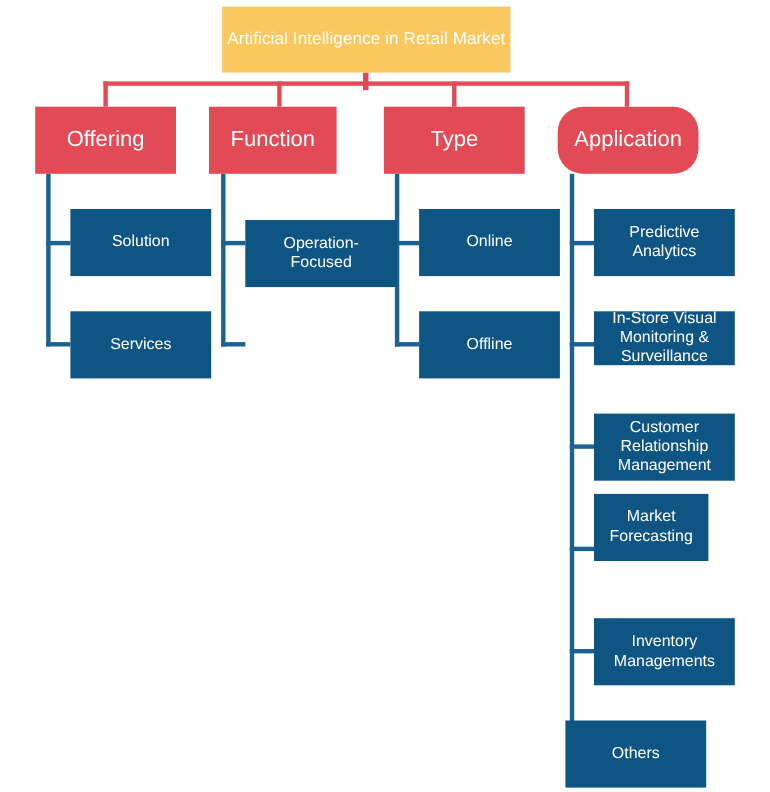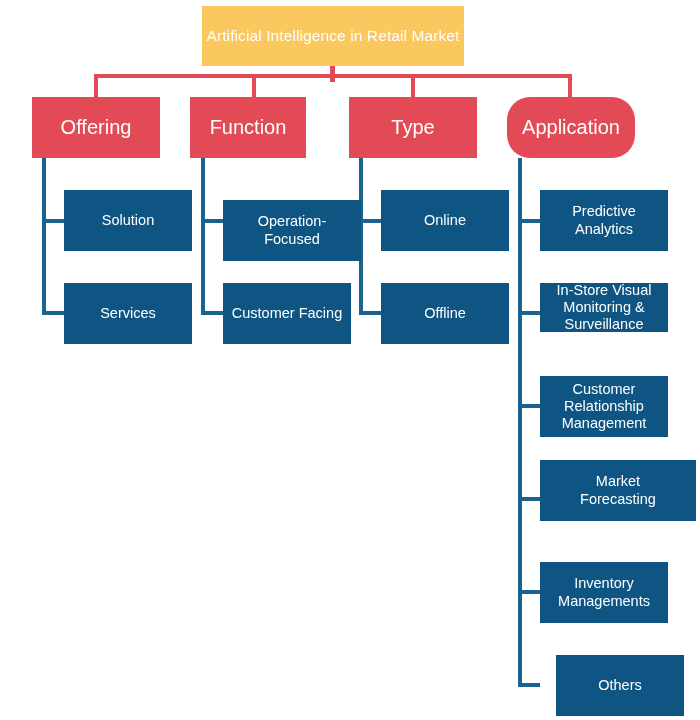--- a/index.html
+++ b/index.html
@@ -105,23 +105,20 @@
 
   <div class="conn-blue" style="left:201px; top:158px; width:4px; height:157px;"></div>
   <div class="conn-blue" style="left:201px; top:219px; width:22px; height:4px;"></div>
   <div class="conn-blue" style="left:201px; top:311px; width:22px; height:4px;"></div>
 
   <div class="node node-leaf" style="left:223px; top:200px; width:138px; height:61px;">
     <span>Operation-
 Focused</span>
   </div>
 
-  <div class="node node-leaf overflow" style="left:223px; top:283px; width:128px; height:61px;">
-    <span>Customer Facing</span>
-  </div>
 
   <div class="conn-blue" style="left:359px; top:158px; width:4px; height:157px;"></div>
   <div class="conn-blue" style="left:359px; top:219px; width:22px; height:4px;"></div>
   <div class="conn-blue" style="left:359px; top:311px; width:22px; height:4px;"></div>
 
   <div class="node node-leaf" style="left:381px; top:190px; width:128px; height:61px;">
     <span>Online</span>
   </div>
 
   <div class="node node-leaf" style="left:381px; top:283px; width:128px; height:61px;">
@@ -146,27 +143,27 @@
 Monitoring &amp;
 Surveillance</span>
   </div>
 
   <div class="node node-leaf" style="left:540px; top:376px; width:128px; height:61px;">
     <span>Customer
 Relationship
 Management</span>
   </div>
 
-  <div class="node node-leaf" style="left:540px; top:460px; width:156px; height:61px;">
+  <div class="node node-leaf" style="left:540px; top:449px; width:104px; height:61px;">
     <span>Market
 Forecasting</span>
   </div>
 
   <div class="node node-leaf" style="left:540px; top:562px; width:128px; height:61px;">
     <span>Inventory
 Managements</span>
   </div>
 
-  <div class="node node-leaf" style="left:556px; top:655px; width:128px; height:61px;">
+  <div class="node node-leaf" style="left:514px; top:655px; width:128px; height:61px;">
     <span>Others</span>
   </div>
 
 </div>
 
 </body></html>

